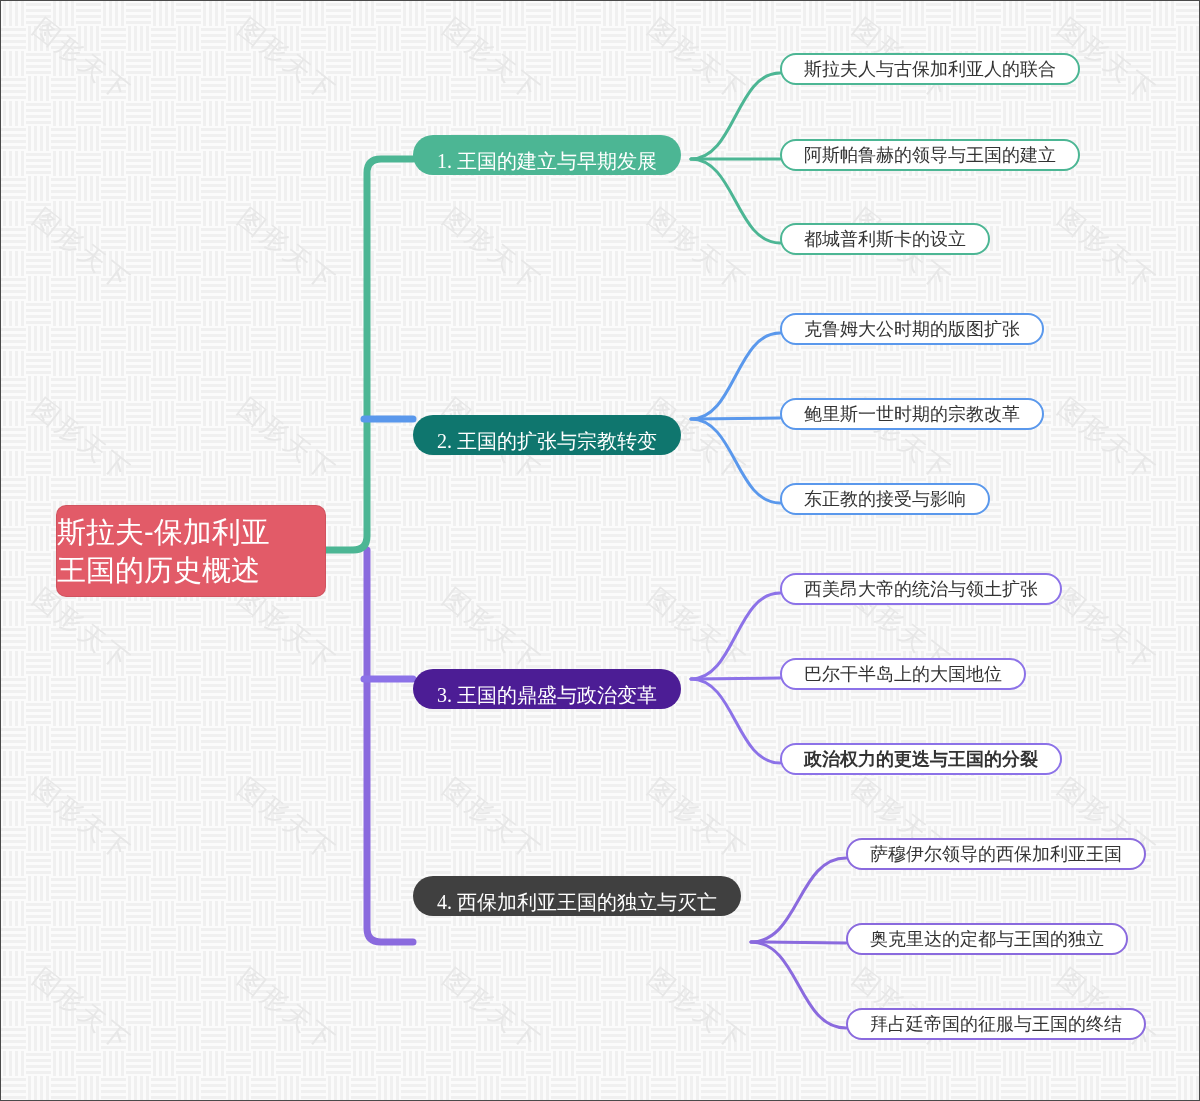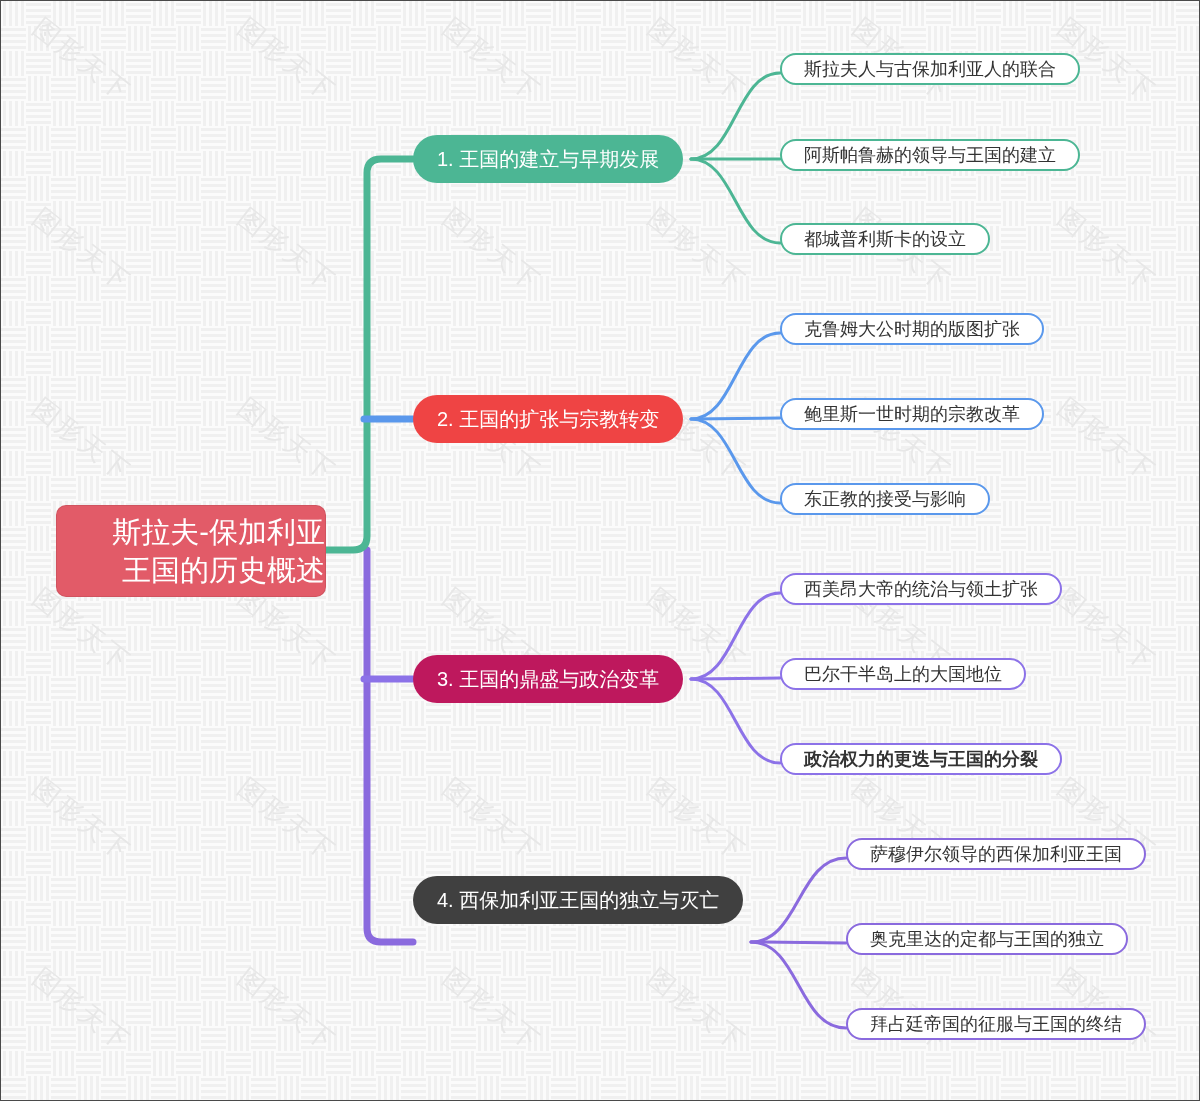--- a/index.html
+++ b/index.html
@@ -23,35 +23,36 @@
     white-space: nowrap;
     cursor: pointer;
     z-index: 3;
   }
   .root-node {
     width: 270px;
     height: 92px;
     border-radius: 10px;
     color: #ffffff;
     font-size: 29px;
-    text-align: right;
+    text-align: left;
     display: flex;
     flex-direction: column;
     justify-content: center;
     line-height: 38px;
     border: 1px solid rgba(0,0,0,0.08);
   }
   .branch-node {
-    height: 48px;
+    height: 40px;
     border-radius: 24px;
     color: #ffffff;
     font-size: 20px;
     display: flex;
-    align-items: center;
+    align-items: flex-end;
     padding: 0 24px;
+    font-family: Liberation Serif, serif;
   }
   .child-node {
     height: 32px;
     border-radius: 20px;
     background: #ffffff;
     border: 2px solid #999;
     color: #333333;
     font-size: 18px;
     display: flex;
     align-items: center;
@@ -127,24 +128,24 @@
   </svg>
 
   <div class="node root-node" style="left: 55px; top: 504px; background-color: rgb(226, 91, 104);">
     <div>斯拉夫-保加利亚</div>
     <div>王国的历史概述</div>
   </div>
 
   <div class="node branch-node" style="left: 412px; top: 134px; background-color: rgb(76, 182, 148);">
     <span>1. 王国的建立与早期发展</span>
   </div>
-  <div class="node branch-node" style="left: 412px; top: 394px; background-color: #ef4444;">
+  <div class="node branch-node" style="left: 412px; top: 414px; background-color: #0f766e;">
     <span>2. 王国的扩张与宗教转变</span>
   </div>
-  <div class="node branch-node" style="left: 412px; top: 654px; background-color: #be185d;">
+  <div class="node branch-node" style="left: 412px; top: 668px; background-color: #4c1d95;">
     <span>3. 王国的鼎盛与政治变革</span>
   </div>
   <div class="node branch-node" style="left: 412px; top: 875px; background-color: #404040;">
     <span>4. 西保加利亚王国的独立与灭亡</span>
   </div>
 
   <div class="node child-node" style="left: 779px; top: 52px; border-color: rgb(76, 182, 148);">
     <span>斯拉夫人与古保加利亚人的联合</span>
   </div>
   <div class="node child-node" style="left: 779px; top: 138px; border-color: rgb(76, 182, 148);">

